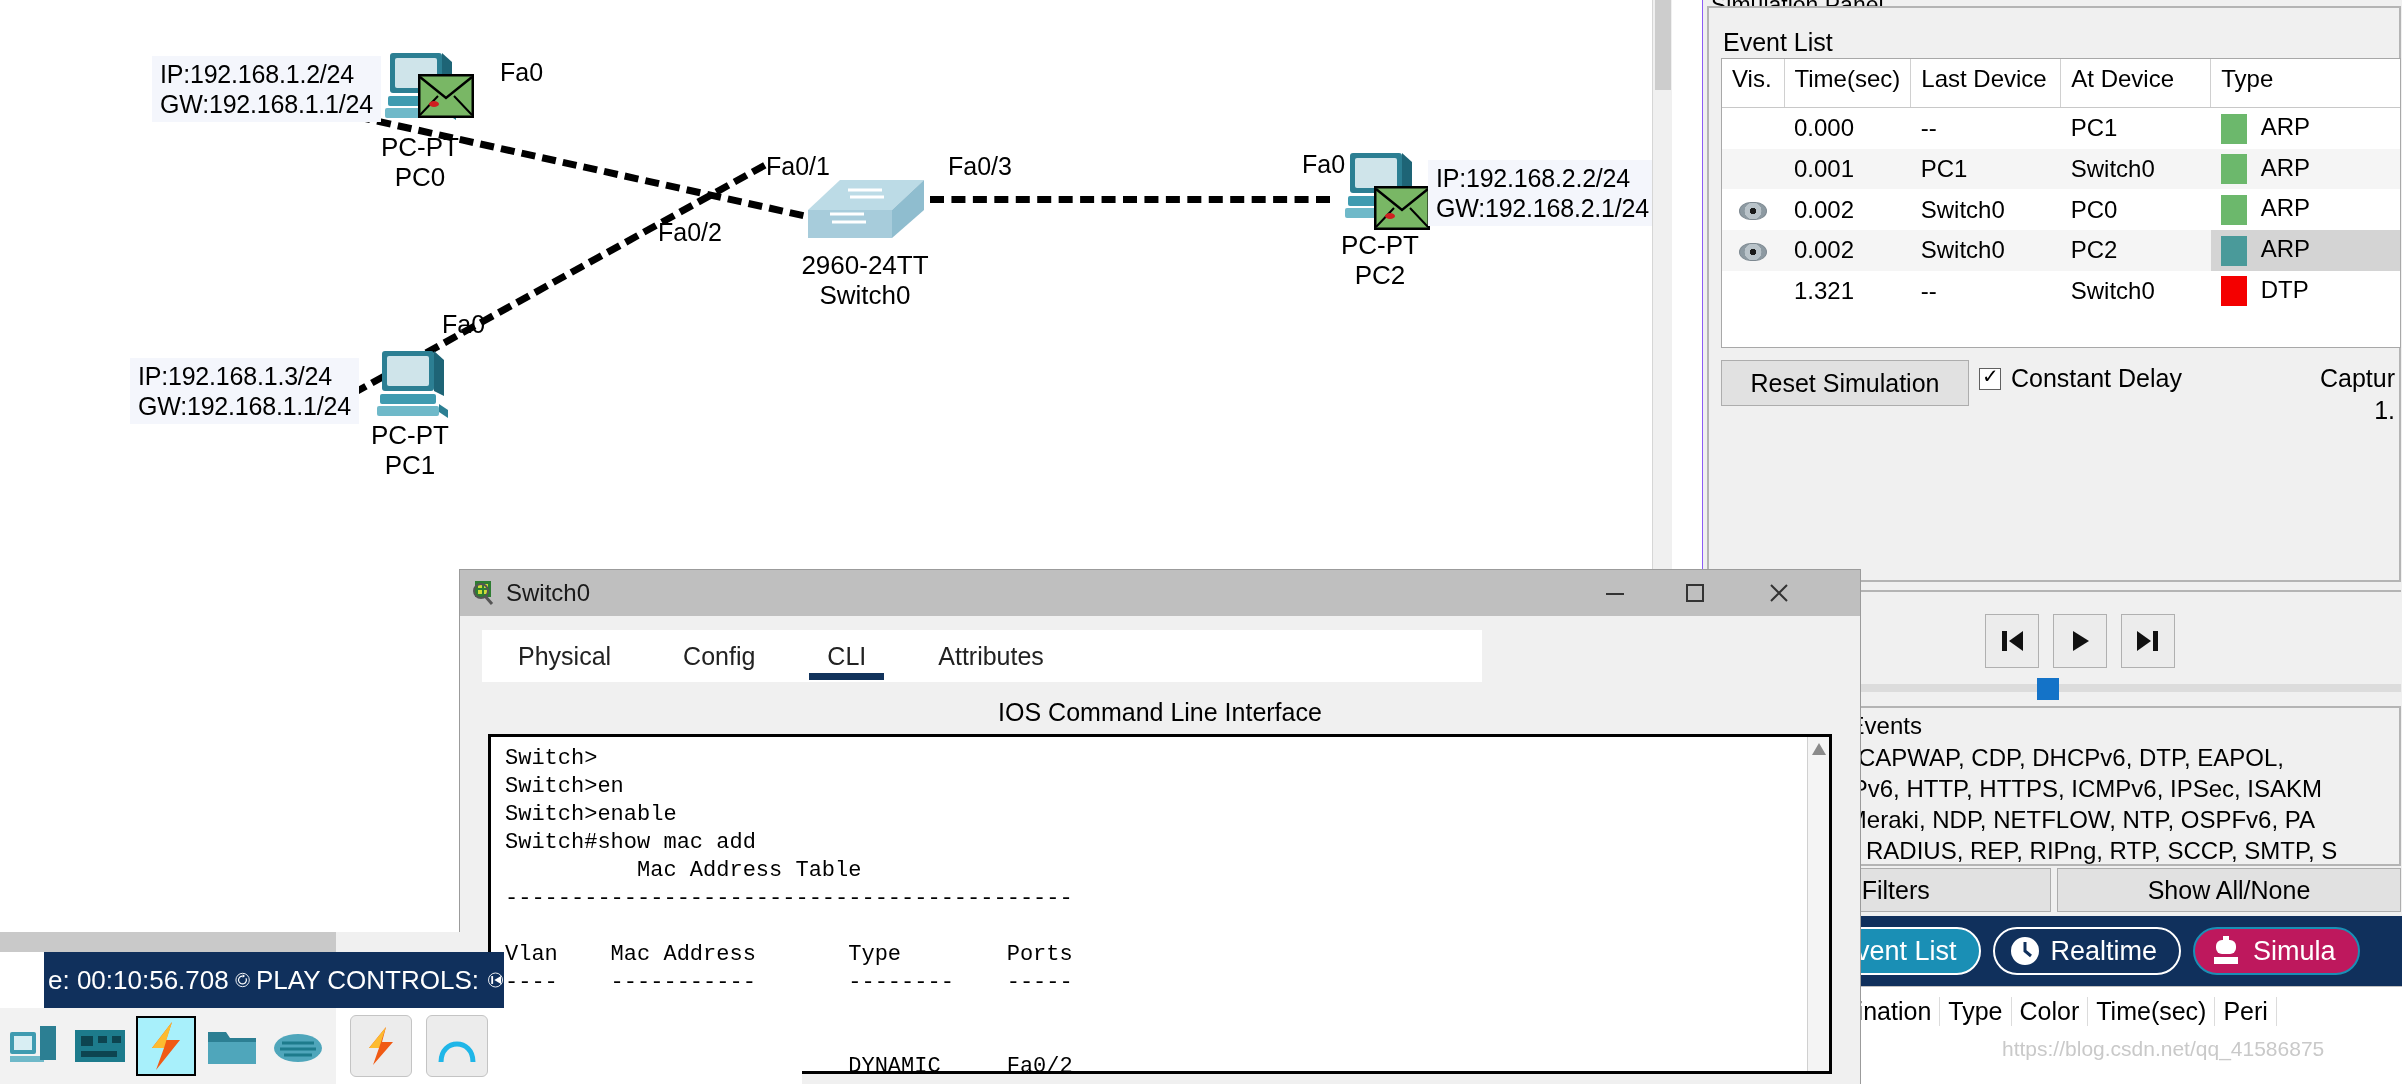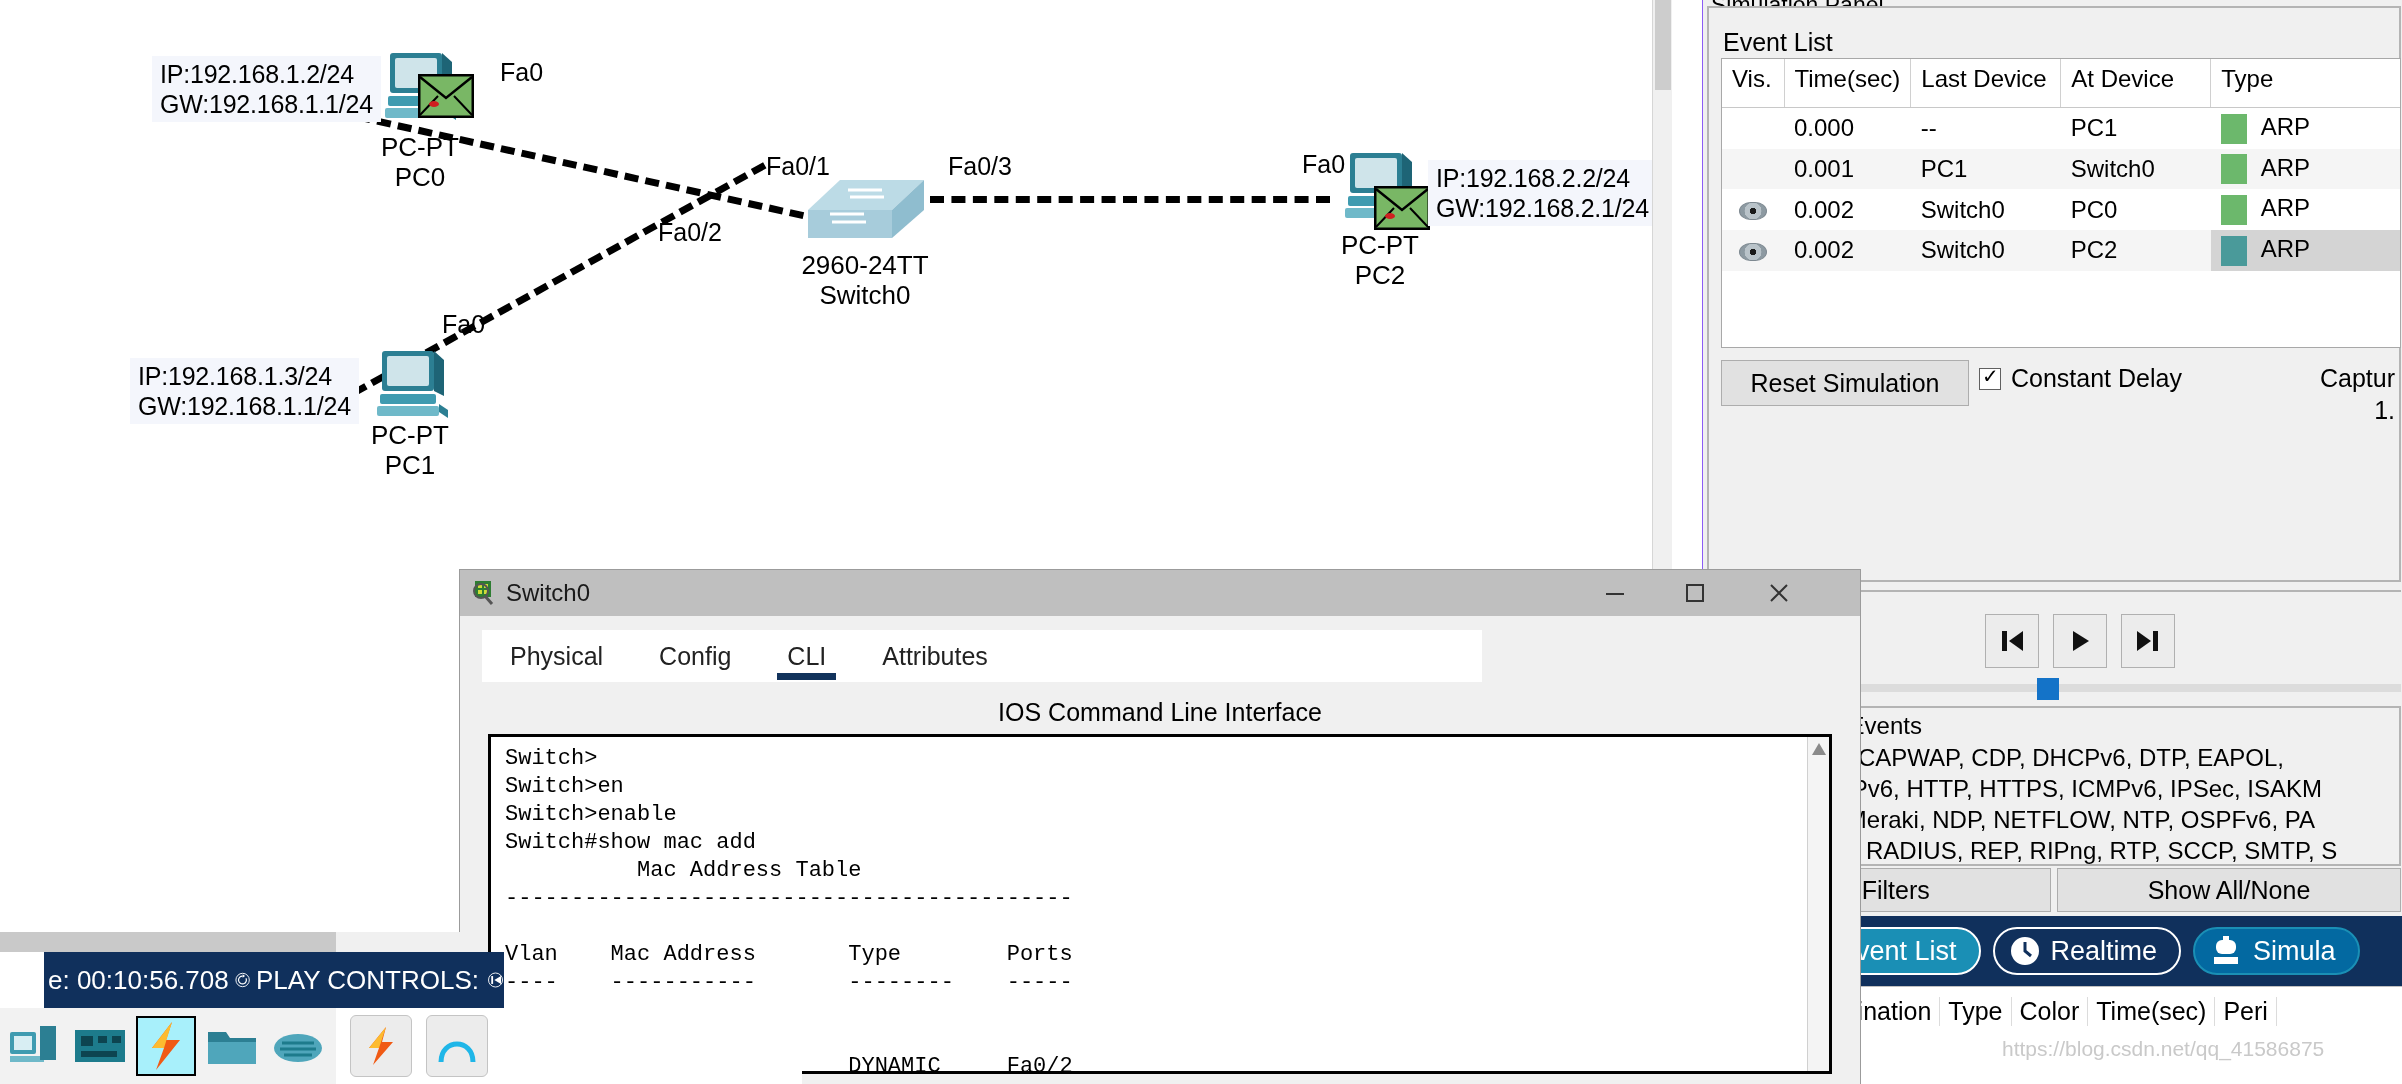--- a/index.html
+++ b/index.html
@@ -223,21 +223,21 @@
   }
   .pill {
     height: 48px; border-radius: 26px;
     display: flex; align-items: center; gap: 10px;
     padding: 0 22px 0 14px;
     color: #fff; font-size: 27px;
     border: 2px solid #ffffff;
   }
   .pill.teal { background: #1a8fb5; }
   .pill.dark { background: #10305c; }
-  .pill.active { background: #0369a1; border-color: #1a8fb5; }
+  .pill.active { background: #be185d; border-color: #1a8fb5; }
 
   
   #bottomtable {
     position: absolute; left: 1702px; top: 986px;
     width: 700px; height: 98px;
     background: #ffffff; border-top: 1px solid #c0c0c0;
   }
   #bottomtable .hdr {
     display: flex; font-size: 25px; color: #000; padding-top: 10px;
   }
@@ -271,21 +271,21 @@
     display: flex; align-items: center; justify-content: center;
   }
   #dlg-body { position: relative; height: 468px; background: #f0f0f0; }
   #tabstrip {
     position: absolute; left: 22px; top: 14px;
     width: 1000px; height: 52px;
     background: #ffffff;
     display: flex; align-items: center; gap: 0;
   }
   .tab {
-    position: relative; padding: 0 28px; height: 52px;
+    position: relative; padding: 0 36px; height: 52px;
     display: flex; align-items: center;
     font-size: 25px; color: #222;
   }
   .tab.active:after {
     content: ""; position: absolute;
     left: 18px; right: 18px; bottom: 2px; height: 7px;
     background: #12335c;
   }
   #cli-heading {
     position: absolute; left: 0; right: 0; top: 82px;
@@ -466,20 +466,27 @@
                 <td class="at">PC0</td>
                 <td class="typecell"><span class="swatch" style="background: rgb(108, 184, 108);"></span><span>ARP</span></td>
               </tr>
               <tr class="alt sel">
                 <td class="vis"><span class="eye"></span></td>
                 <td class="time">0.002</td>
                 <td class="last">Switch0</td>
                 <td class="at">PC2</td>
                 <td class="typecell"><span class="swatch" style="background: rgb(74, 154, 154);"></span><span>ARP</span></td>
               </tr>
+              <tr>
+                <td class="vis"></td>
+                <td class="time">1.321</td>
+                <td class="last">--</td>
+                <td class="at">Switch0</td>
+                <td class="typecell"><span class="swatch" style="background: rgb(244, 0, 0);"></span><span>DTP</span></td>
+              </tr>
             </tbody>
         </table>
       </div>
 
       <div id="reset-row">
         <div id="reset-btn">Reset Simulation</div>
         <div id="constant-delay">
           <span class="chk"></span>
           <span>Constant Delay</span>
         </div>

